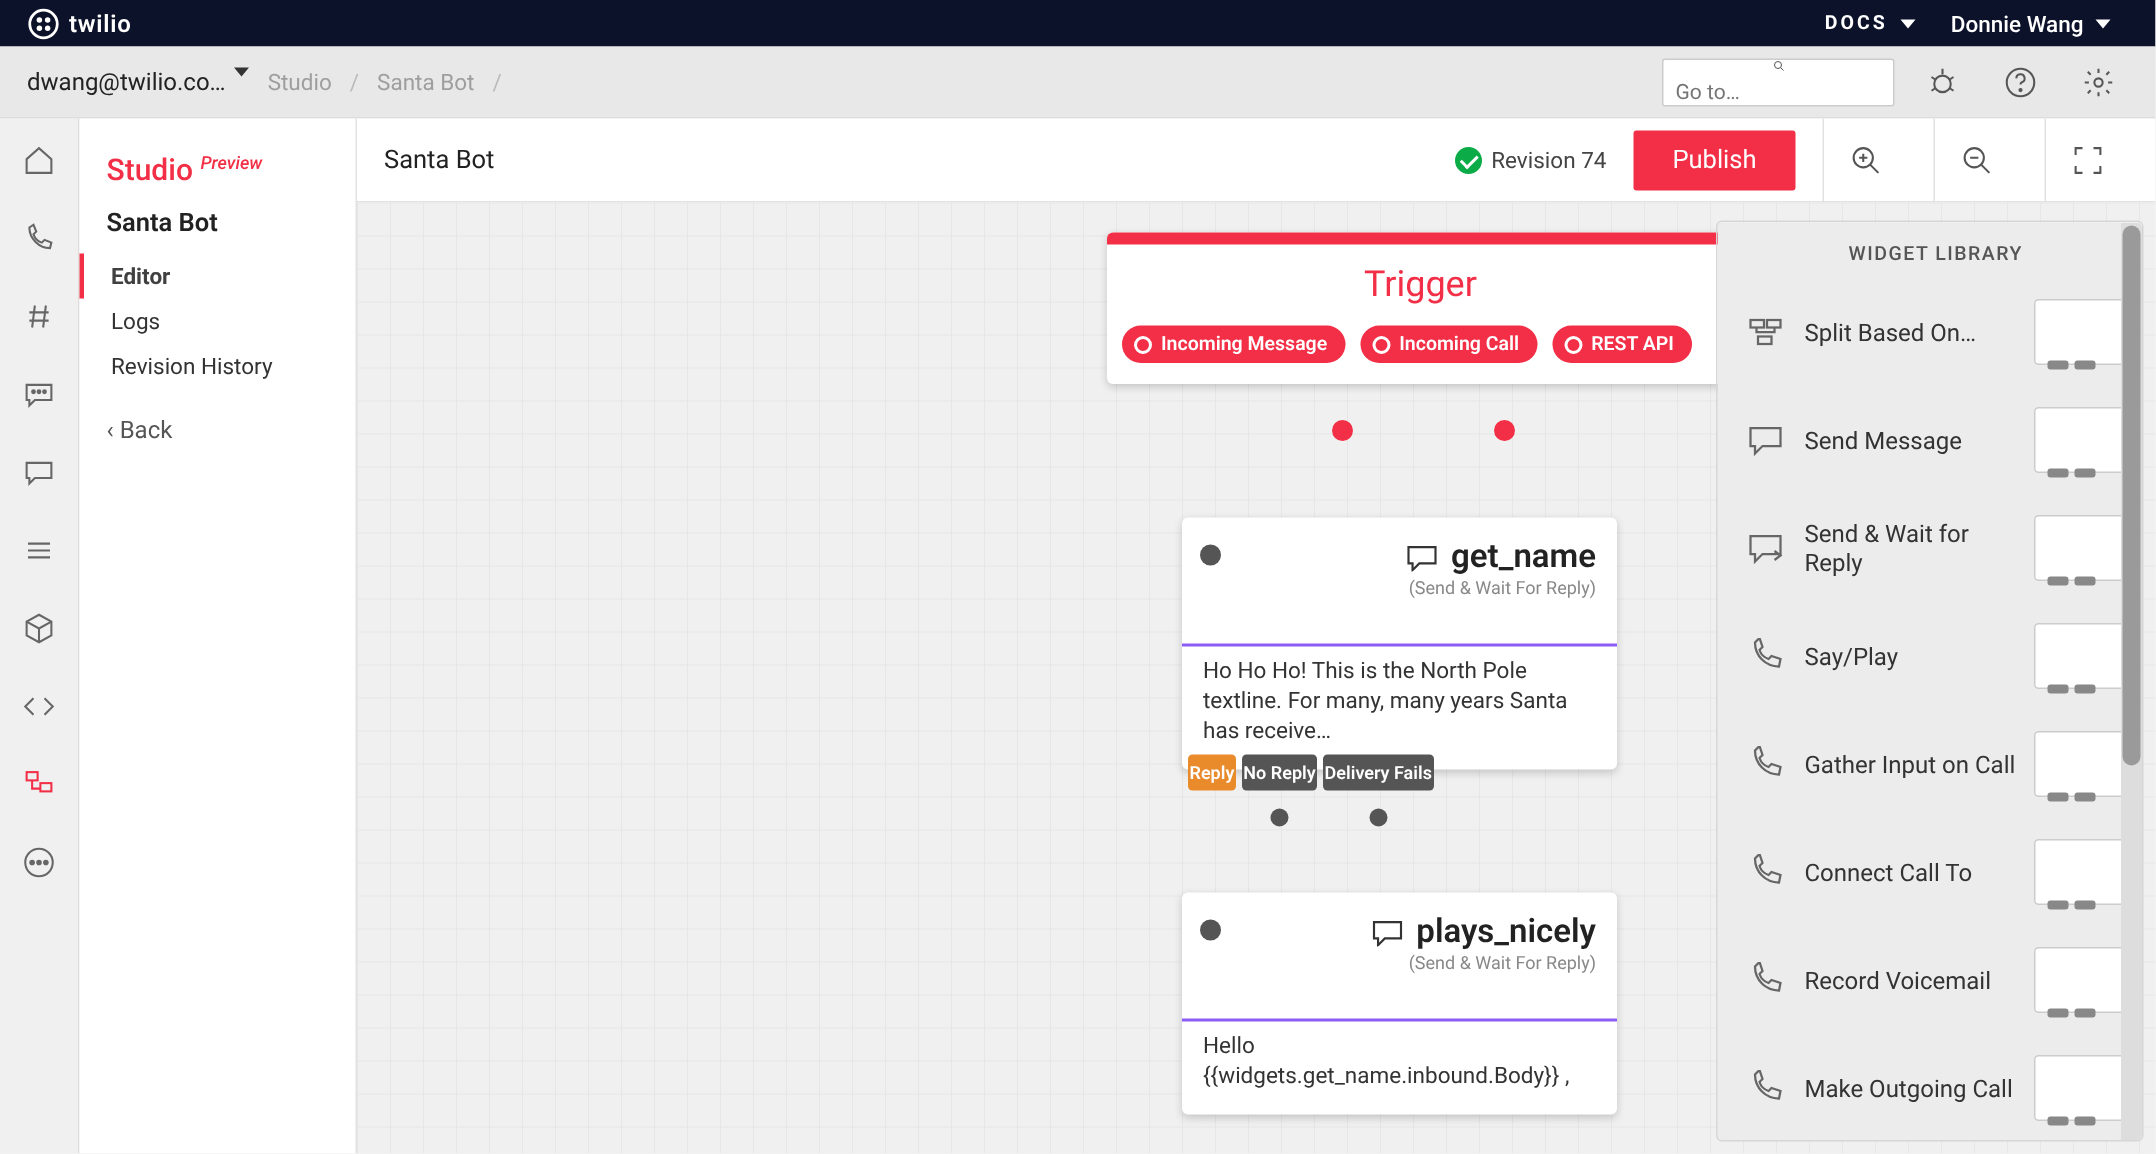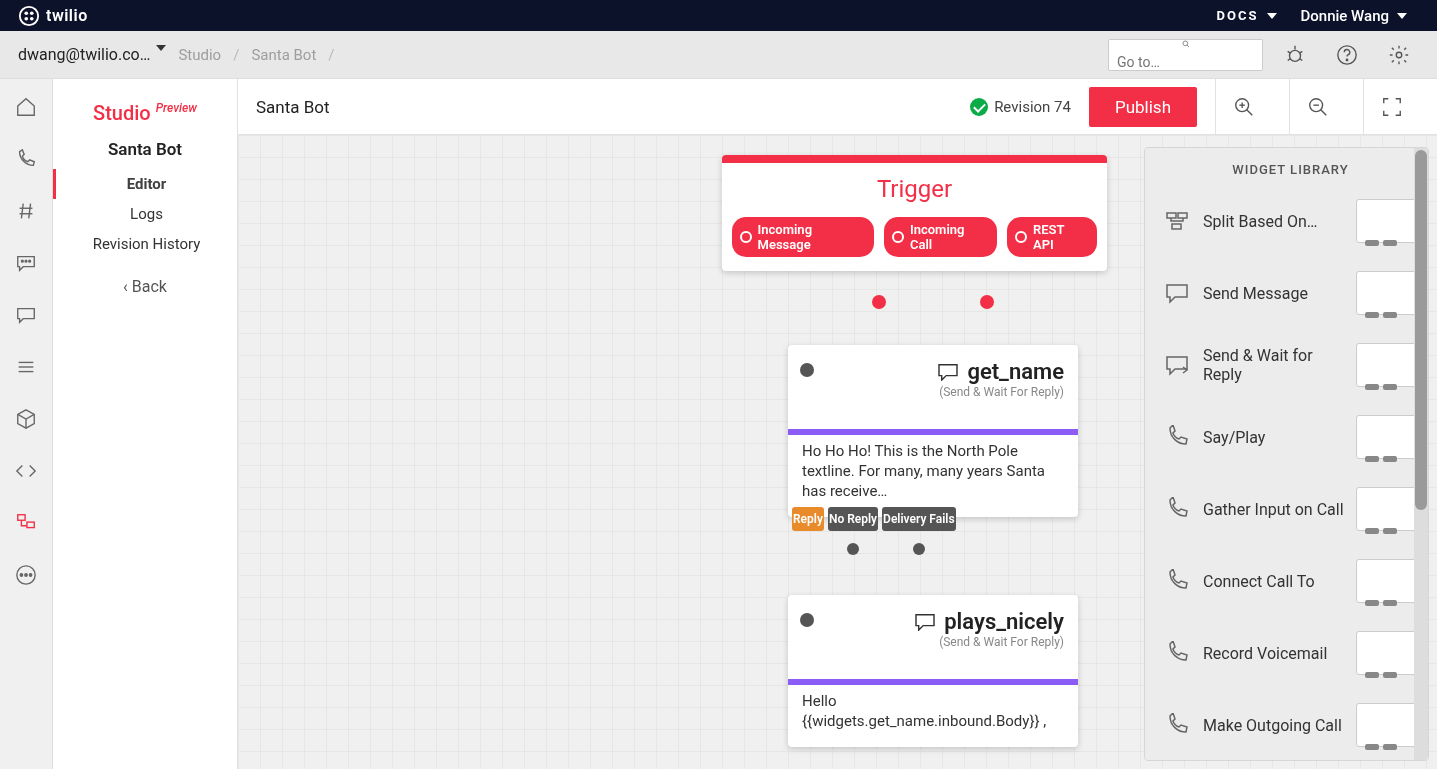--- a/index.html
+++ b/index.html
@@ -27,21 +27,21 @@
 
 .main { display:flex; height:calc(100% - 79px); }
 
 
 .rail { width:53px; background:#f0f0f0; border-right:1px solid #ddd; display:flex; flex-direction:column; align-items:center; padding-top:14px; gap:24px; }
 .rail-item { width:28px;height:28px;display:flex;align-items:center;justify-content:center;cursor:pointer;color:#666; }
 .rail-item.active { color:#f22f46; }
 .rail-item svg{width:22px;height:22px;stroke:currentColor;fill:none;stroke-width:1.5;}
 
 
-.sidepanel { width:185px; background:#fff; border-right:1px solid #e2e2e2; padding:22px 0 0 0;text-align:center; }
+.sidepanel { width:185px; background:#fff; border-right:1px solid #e2e2e2; padding:22px 0 0 0; }
 .sidepanel .title { padding:0 18px 14px 18px; font-size:20px; color:#f22f46; font-weight:500;}
 .sidepanel .title .prev { font-size:12px; font-style:italic; color:#f22f46; vertical-align:super;}
 .sidepanel .flowname { padding:0 18px 10px 18px; font-size:17px; font-weight:600; color:#222;}
 .sidepanel ul { list-style:none; }
 .sidepanel li { padding:6px 18px 6px 18px; font-size:15px; color:#333; cursor:pointer; border-left:3px solid transparent;}
 .sidepanel li.active { border-left-color:#f22f46; color:#404040; font-weight:700;}
 .sidepanel .back { padding:18px; font-size:16px; color:#555; cursor:pointer;}
 
 
 .canvas-wrap { flex:1; display:flex; flex-direction:column; position:relative; }
@@ -54,34 +54,34 @@
 .publish-btn { background:#f22f46; color:#fff; border:none; padding:10px 26px; font-size:17px; border-radius:2px; cursor:pointer;}
 .tool-icon { width:56px;height:56px;display:flex;align-items:center;justify-content:center;border-left:1px solid #e2e2e2;cursor:pointer;color:#555;}
 .tool-icon svg{width:22px;height:22px;stroke:currentColor;fill:none;stroke-width:1.5;}
 
 
 .canvas { flex:1; position:relative; background:#f0f0f0; overflow:hidden;
   background-image:linear-gradient(#e6e6e6 1px,transparent 1px),linear-gradient(90deg,#e6e6e6 1px,transparent 1px);
   background-size:22px 22px;
 }
 .node { position:absolute; background:#fff; border-radius:4px; box-shadow:0 2px 6px rgba(0,0,0,.18);}
-.trigger-node { left:484px; top:20px; width:385px; }
+.trigger-node { left:500px; top:20px; width:418px; }
 .trigger-node .tbar { height:8px; background:#f22f46; border-radius:4px 4px 0 0;}
 .trigger-node .ttitle { text-align:center; font-size:24px; color:#f22f46; padding:12px 0 14px;}
 .trigger-node .ports { display:flex; gap:10px; padding:0 10px 14px;}
 .pill { background:#f22f46; color:#fff; border-radius:14px; font-size:13px; font-weight:600; padding:5px 12px 5px 8px; display:flex; align-items:center; gap:6px;}
 .pill .ring { width:12px;height:12px;border:2px solid #fff;border-radius:50%;}
 .hang-dot { width:14px;height:14px;border-radius:50%;background:#f22f46;position:absolute;}
 
 .msg-node { left:550px; top:210px; width:290px; }
 .msg-node .head { padding:14px 14px 20px; text-align:right; position:relative;}
 .msg-node .anchor { position:absolute; left:12px; top:18px; width:14px;height:14px;border-radius:50%;background:#555;}
 .msg-node .wtitle { font-size:22px; font-weight:600; color:#222; display:inline-flex;align-items:center;gap:8px;}
 .msg-node .wsub { font-size:12px; color:#888; padding-bottom:10px;}
-.msg-node .body { font-size:15px; color:#333; padding:6px 14px 16px; line-height:1.35; border-top:6px solid #8b5cf6;}
+.msg-node .body { font-size:15px; color:#333; padding:6px 14px 16px; line-height:1.35; border-top:2px solid #8b5cf6;}
 .msg-node .outs { display:flex; gap:4px; position:absolute; bottom:-14px; left:4px;}
 .chip { font-size:12px; font-weight:600; color:#fff; padding:5px 1px; border-radius:3px; position:relative;}
 .chip.orange{background:#e98a2b;}
 .chip.gray{background:#555;}
 .chip .hang{position:absolute;left:50%;bottom:-24px;transform:translateX(-50%);width:12px;height:12px;border-radius:50%;background:#555;}
 
 .msg-node2 { left:550px; top:460px; width:290px; }
 
 
 .wires { position:absolute; inset:0; pointer-events:none; }

